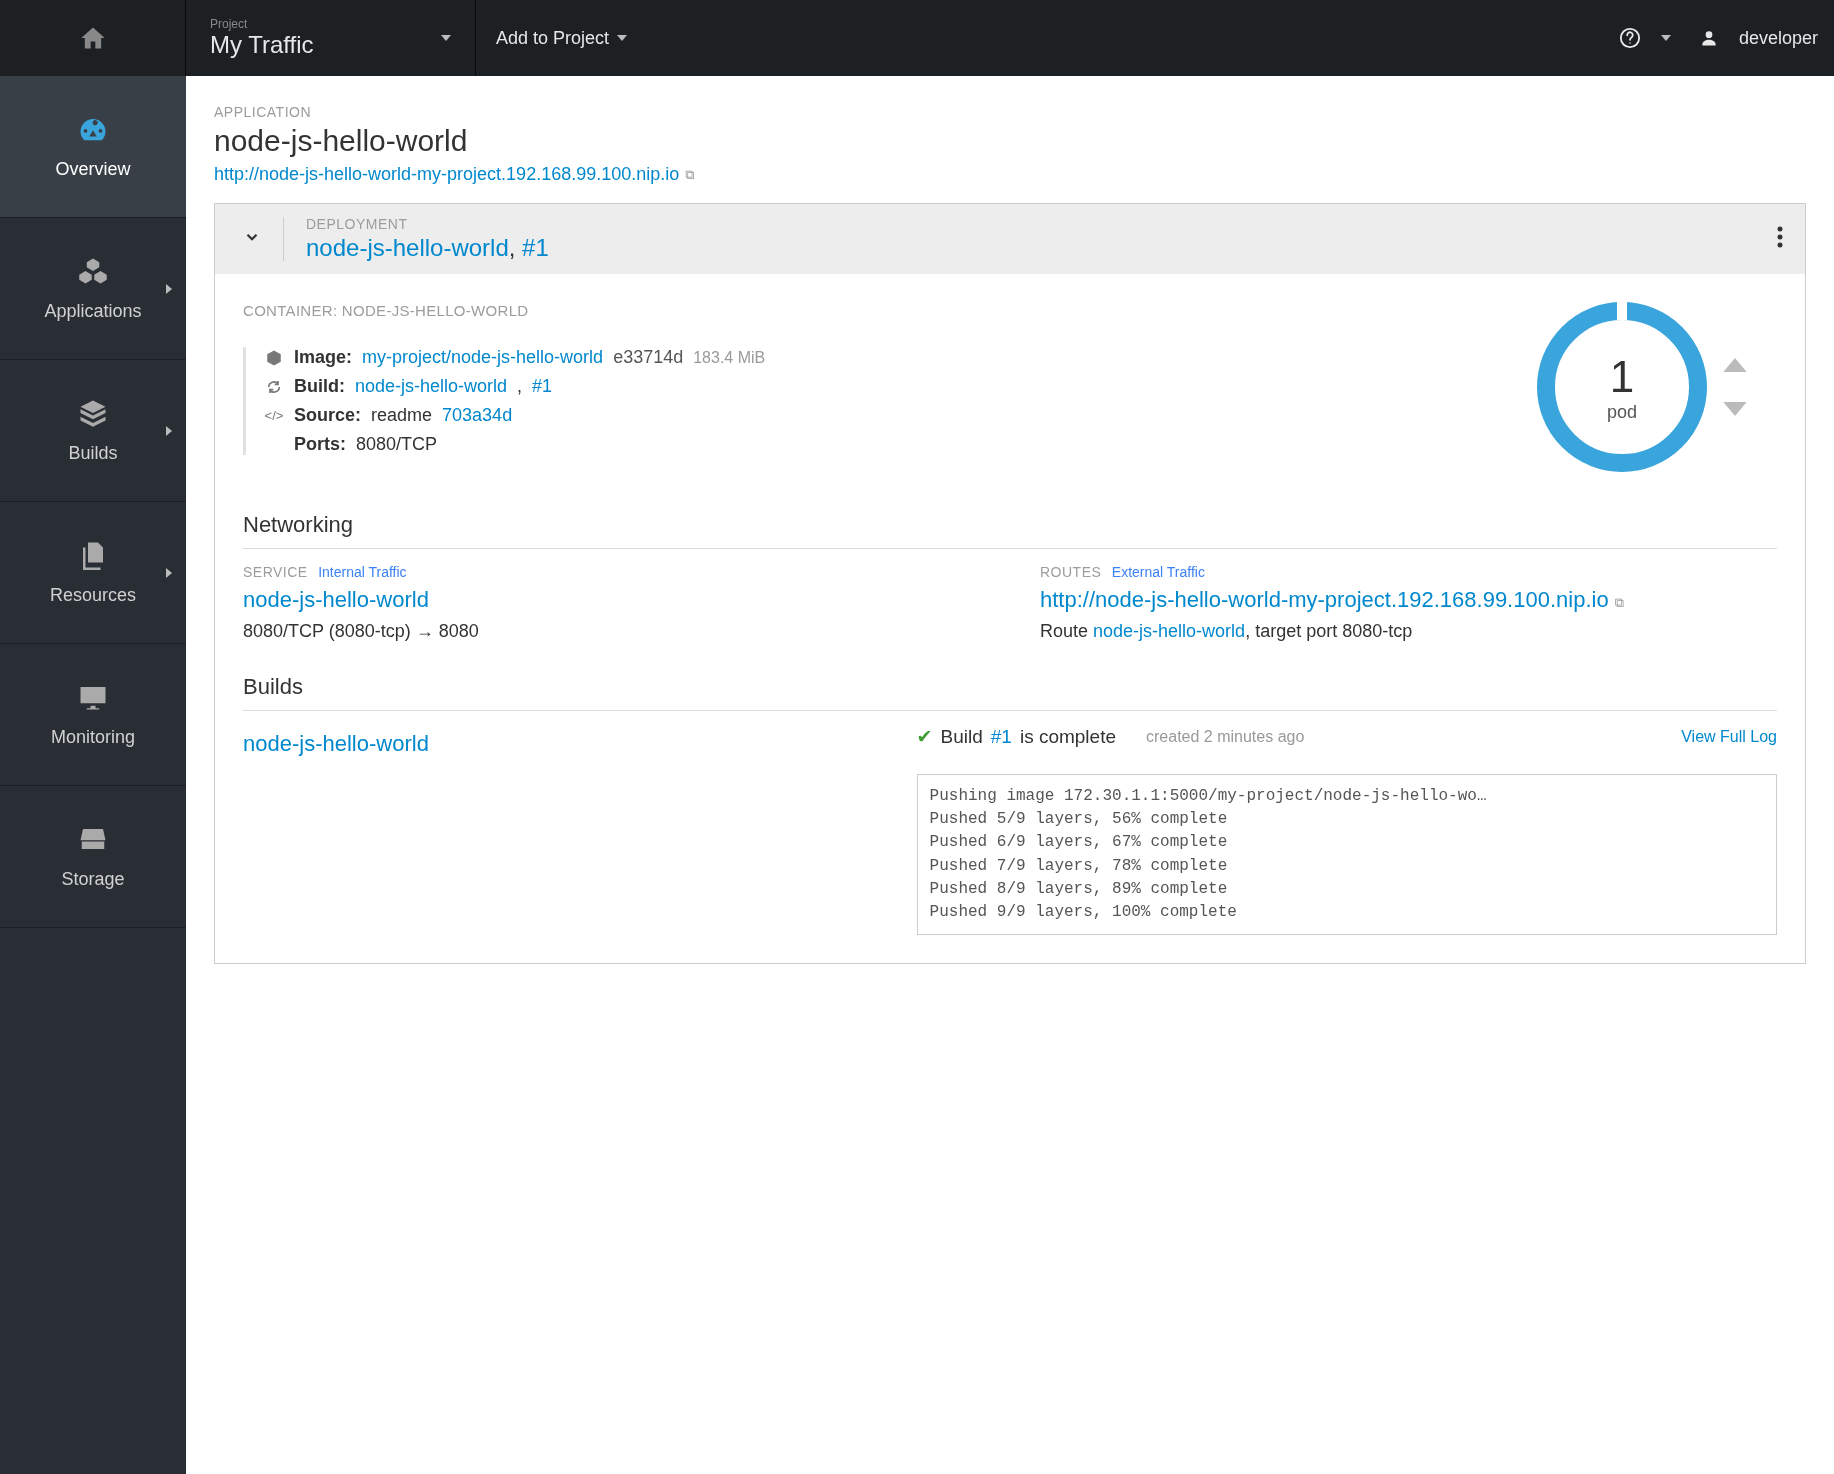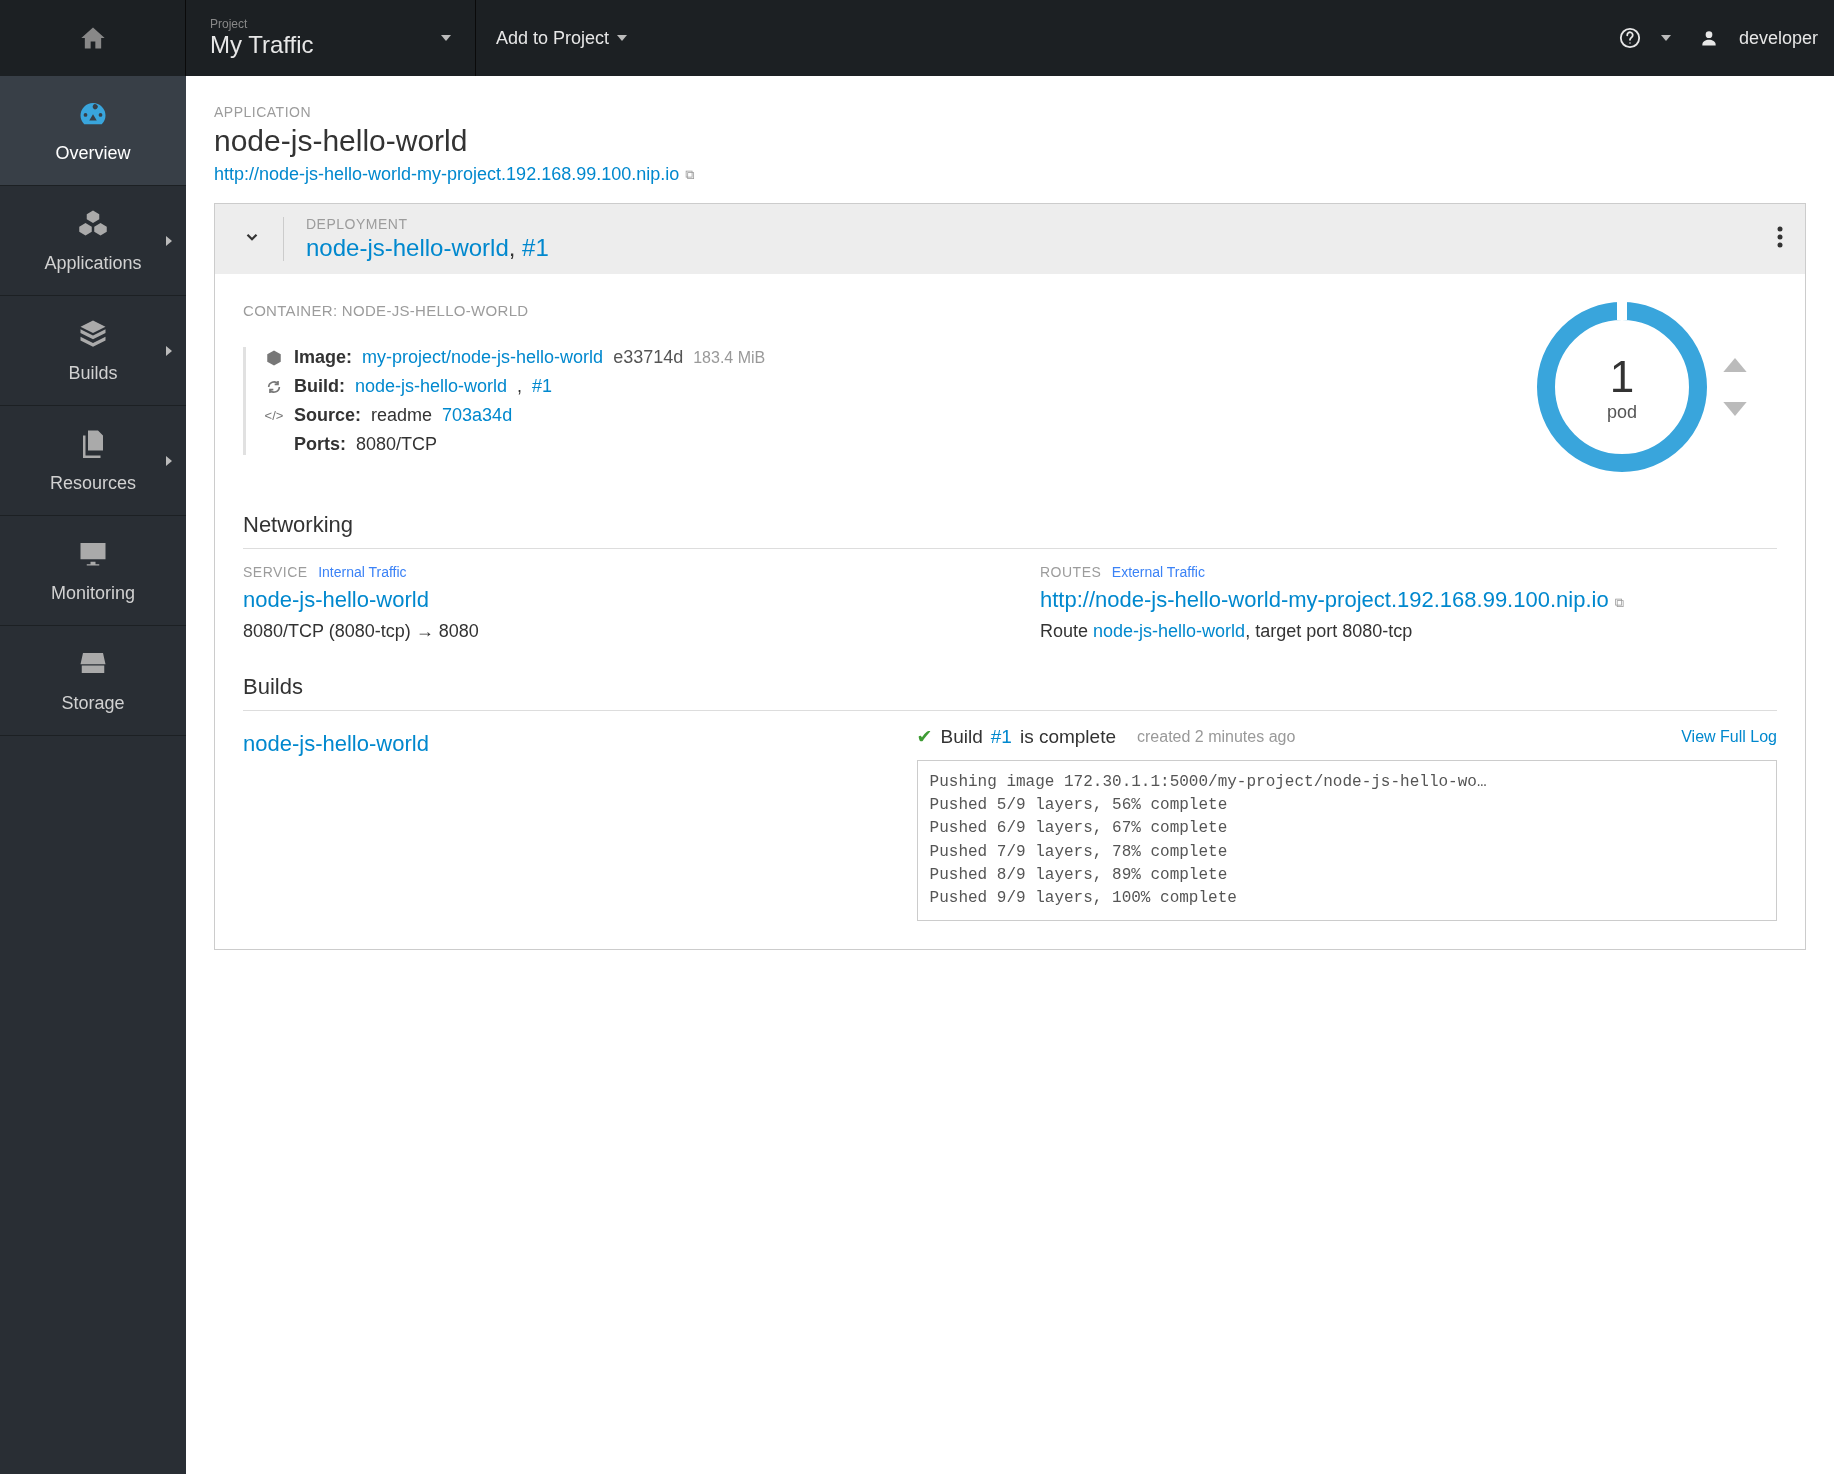--- a/index.html
+++ b/index.html
@@ -14,21 +14,21 @@
 .project-name { font-size: 24px; color: #e7e7e7; font-weight: 300; }
 .add-to-project { padding: 0 20px; display: flex; align-items: center; gap: 8px; font-size: 18px; color: #e7e7e7; }
 .topbar-spacer { flex: 1; }
 .topbar-right { display: flex; align-items: center; gap: 28px; padding-right: 16px; }
 .help-btn, .user-btn { display: flex; align-items: center; gap: 20px; color: #e7e7e7; font-size: 18px; }
 .chev-down { display: inline-block; width: 0; height: 0; border-left: 5px solid transparent; border-right: 5px solid transparent; border-top: 6px solid #bbb; }
 .chev-right { display: inline-block; width: 0; height: 0; border-top: 5px solid transparent; border-bottom: 5px solid transparent; border-left: 6px solid #bbb; }
 
 .layout { display: flex; height: calc(100vh - 76px); }
 .sidebar { width: 186px; background: #292e34; }
-.nav-item { height: 110px; display: flex; flex-direction: column; align-items: center; justify-content: center; gap: 10px; color: #d1d1d1; font-size: 18px; cursor: pointer; position: relative; border-bottom: 1px solid #1c2023; }
+.nav-item { height: 142px; display: flex; flex-direction: column; align-items: center; justify-content: center; gap: 10px; color: #d1d1d1; font-size: 18px; cursor: pointer; position: relative; border-bottom: 1px solid #1c2023; }
 .nav-item.active { background: #383f47; color: #fff; }
 .nav-item.active .nav-icon svg { fill: #39a5dc; }
 .nav-item .nav-icon svg { fill: #aaa; }
 .nav-item .expand { position: absolute; right: 14px; top: 50%; transform: translateY(-50%); }
 
 .main { flex: 1; overflow-y: auto; padding: 28px; background: #fff; }
 .app-label { color: #9c9c9c; font-size: 14px; letter-spacing: 0.5px; font-weight: 400; }
 .app-name { font-size: 30px; font-weight: 300; margin-top: 4px; color: #333; }
 .app-url { color: #0088ce; font-size: 18px; margin-top: 6px; display: inline-flex; align-items: center; gap: 6px; }
 .ext-icon { color: #999; font-size: 13px; }
@@ -71,23 +71,23 @@
 .net-link { color: #0088ce; font-size: 22px; margin-top: 6px; display: inline-block; }
 .net-detail { font-size: 18px; color: #333; margin-top: 8px; }
 .net-detail .link { color: #0088ce; }
 
 .builds-grid { display: flex; gap: 60px; }
 .builds-col-left { width: 40%; }
 .builds-col-right { flex: 1; }
 .build-status-row { display: flex; align-items: center; gap: 8px; font-size: 19px; }
 .build-status-row .check { color: #3f9c35; }
 .build-status-row .link { color: #0088ce; }
-.build-meta { color: #999; font-size: 16px; margin-left: 13px; }
+.build-meta { color: #999; font-size: 16px; margin-left: 22px; }
 .view-log { color: #0088ce; font-size: 16px; margin-left: auto; }
-.log-box { border: 1px solid #ccc; background: #fff; font-family: "Courier New", monospace; font-size: 16px; color: #555; padding: 10px 12px; margin-top: 12px; line-height: 1.45; white-space: pre; overflow: hidden; }
+.log-box { border: 1px solid #ccc; background: #fff; font-family: "Courier New", monospace; font-size: 16px; color: #555; padding: 10px 12px; margin-top: 26px; line-height: 1.45; white-space: pre; overflow: hidden; }
 </style>
 </head>
 <body>
 
 <div class="topbar">
   <div class="topbar-home">
     <svg width="28" height="28" viewBox="0 0 24 24">
         <path d="M12 3l10 9h-3v9h-5v-6h-4v6H5v-9H2z"></path>
       </svg>
   </div>

